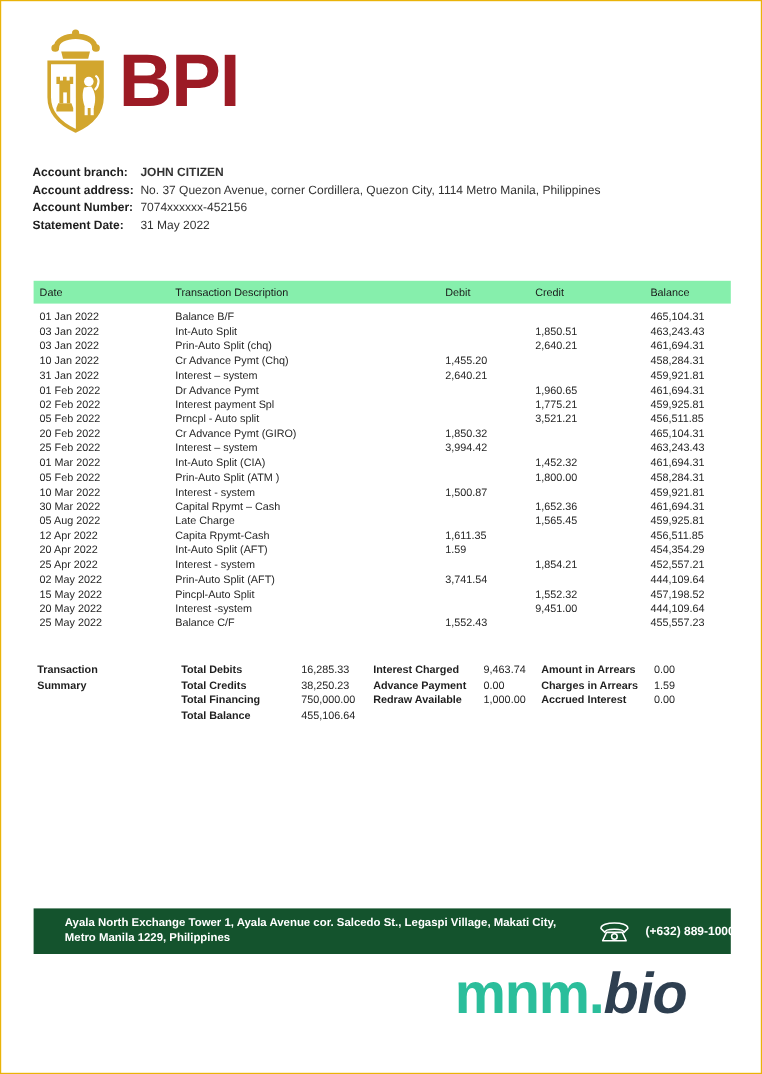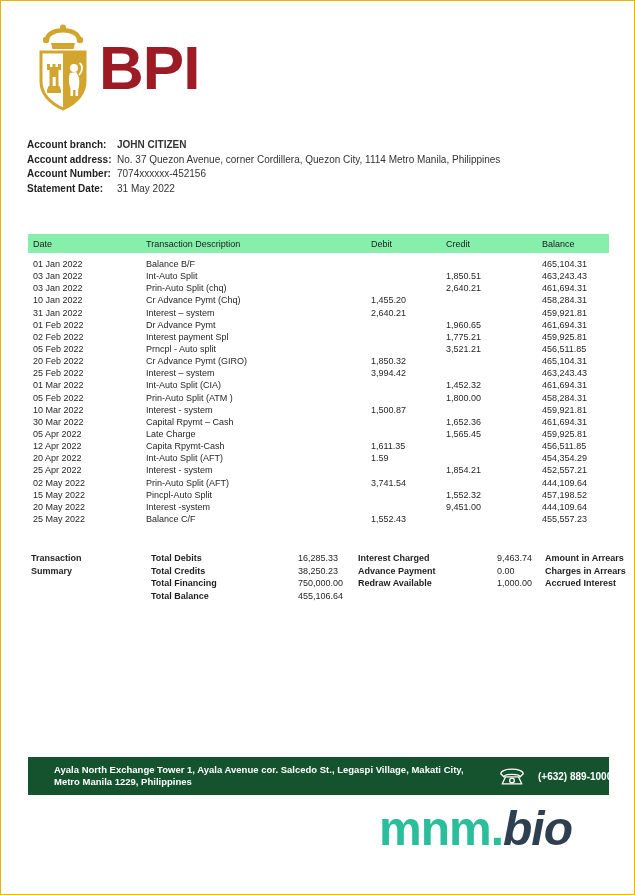--- a/index.html
+++ b/index.html
@@ -32,21 +32,21 @@
     display:grid;grid-template-columns:113px 225px 75px 96px 72px;
     height:12.15px;line-height:12.15px;color:#262626;
   }
   .tx-row span{padding-left:5px;white-space:nowrap;overflow:hidden;}
   
   .summary{position:absolute;left:30px;top:551px;font-size:9px;display:flex;color:#1f1f1f;}
   .sum-title{width:120px;font-weight:bold;line-height:12.6px;flex:0 0 auto;}
   .sum-group{flex:0 0 auto;}
   .sum-row{display:flex;line-height:12.6px;}
   .sum-label{font-weight:bold;flex:0 0 auto;}
-  .sum-value{flex:0 0 auto;margin-left:47px;}
+  .sum-value{flex:0 0 auto;}
   .g1 .sum-label{width:100px;} .g1 .sum-value{width:60px;}
   .g2 .sum-label{width:92px;}  .g2 .sum-value{width:48px;}
   .g3 .sum-label{width:94px;}  .g3 .sum-value{width:50px;}
   
   .footer-bar{
     position:absolute;left:27px;top:733px;width:581px;height:38px;
     background:#14532d;color:#fff;display:flex;align-items:center;
     box-sizing:border-box;padding:0 26px;margin-top:23px;
   }
   .footer-address{width:436px;font-size:9.5px;font-weight:bold;line-height:12.5px;flex:0 0 auto;}
@@ -230,21 +230,21 @@
 
     <div class="tx-row">
       <span>30 Mar 2022</span>
       <span>Capital Rpymt – Cash</span>
       <span></span>
       <span>1,652.36</span>
       <span>461,694.31</span>
     </div>
 
     <div class="tx-row">
-      <span>05 Apr 2022</span>
+      <span>05 Aug 2022</span>
       <span>Late Charge</span>
       <span></span>
       <span>1,565.45</span>
       <span>459,925.81</span>
     </div>
 
     <div class="tx-row">
       <span>12 Apr 2022</span>
       <span>Capita Rpymt-Cash</span>
       <span>1,611.35</span>

